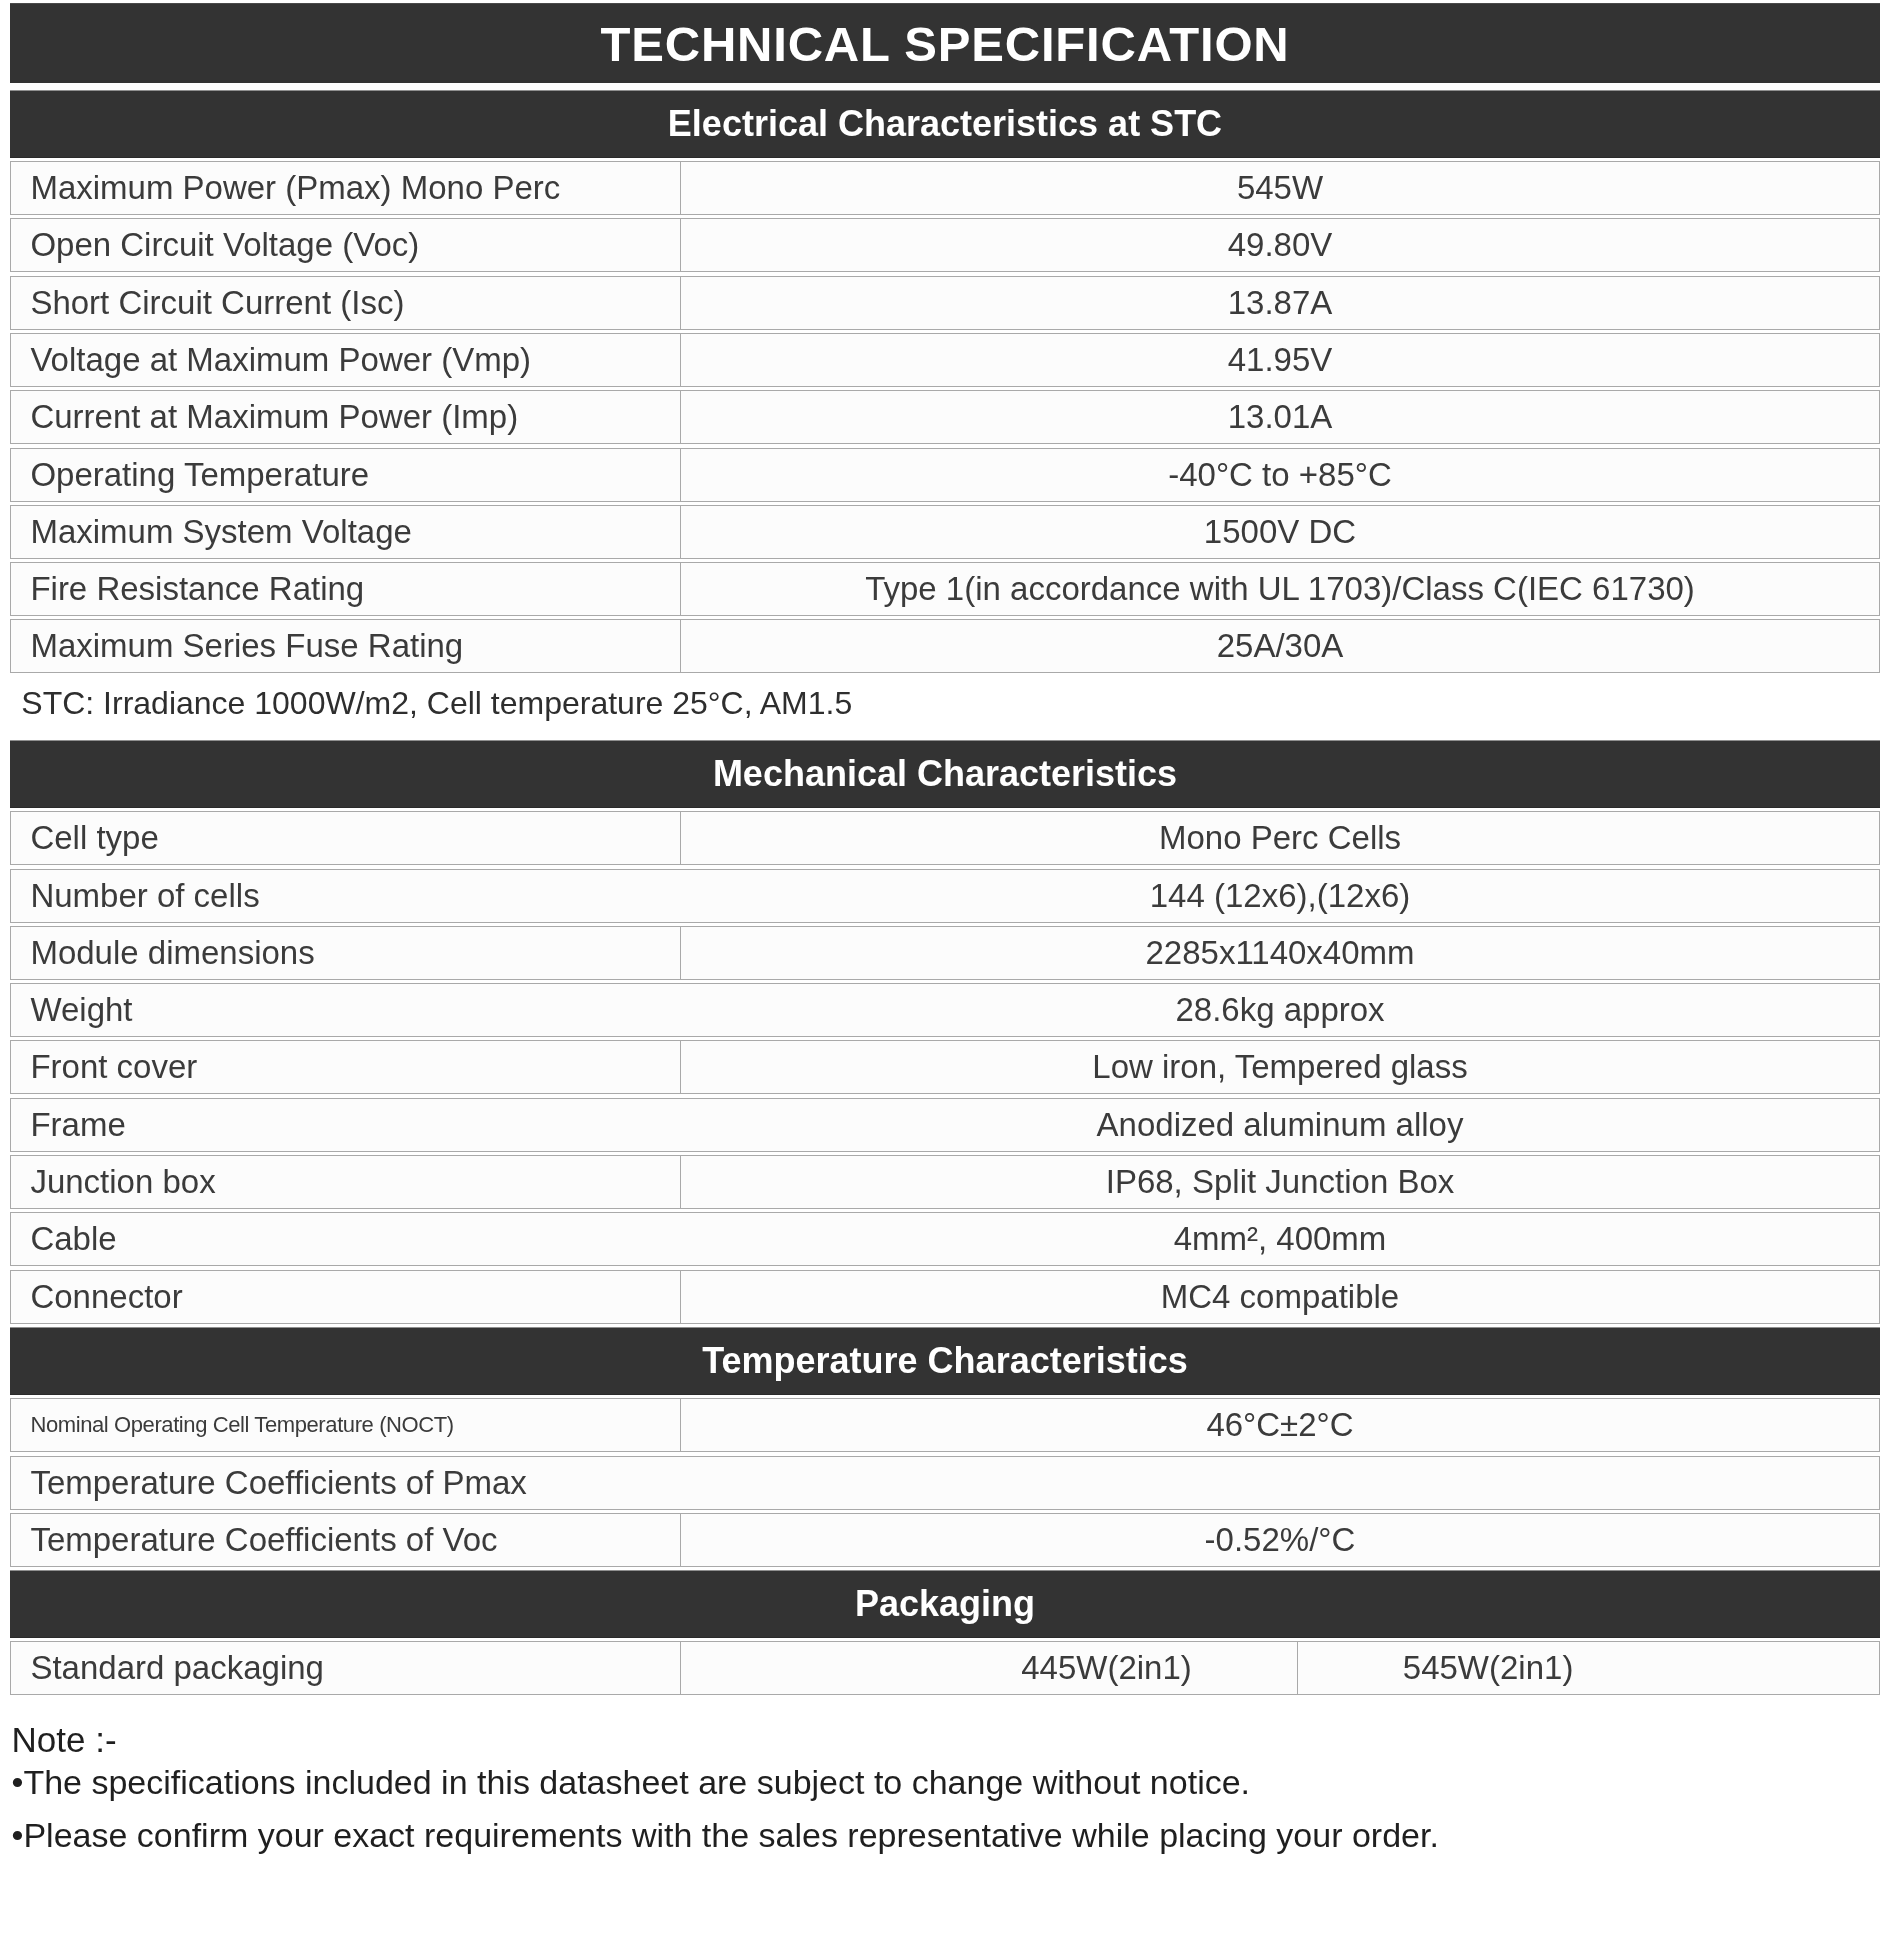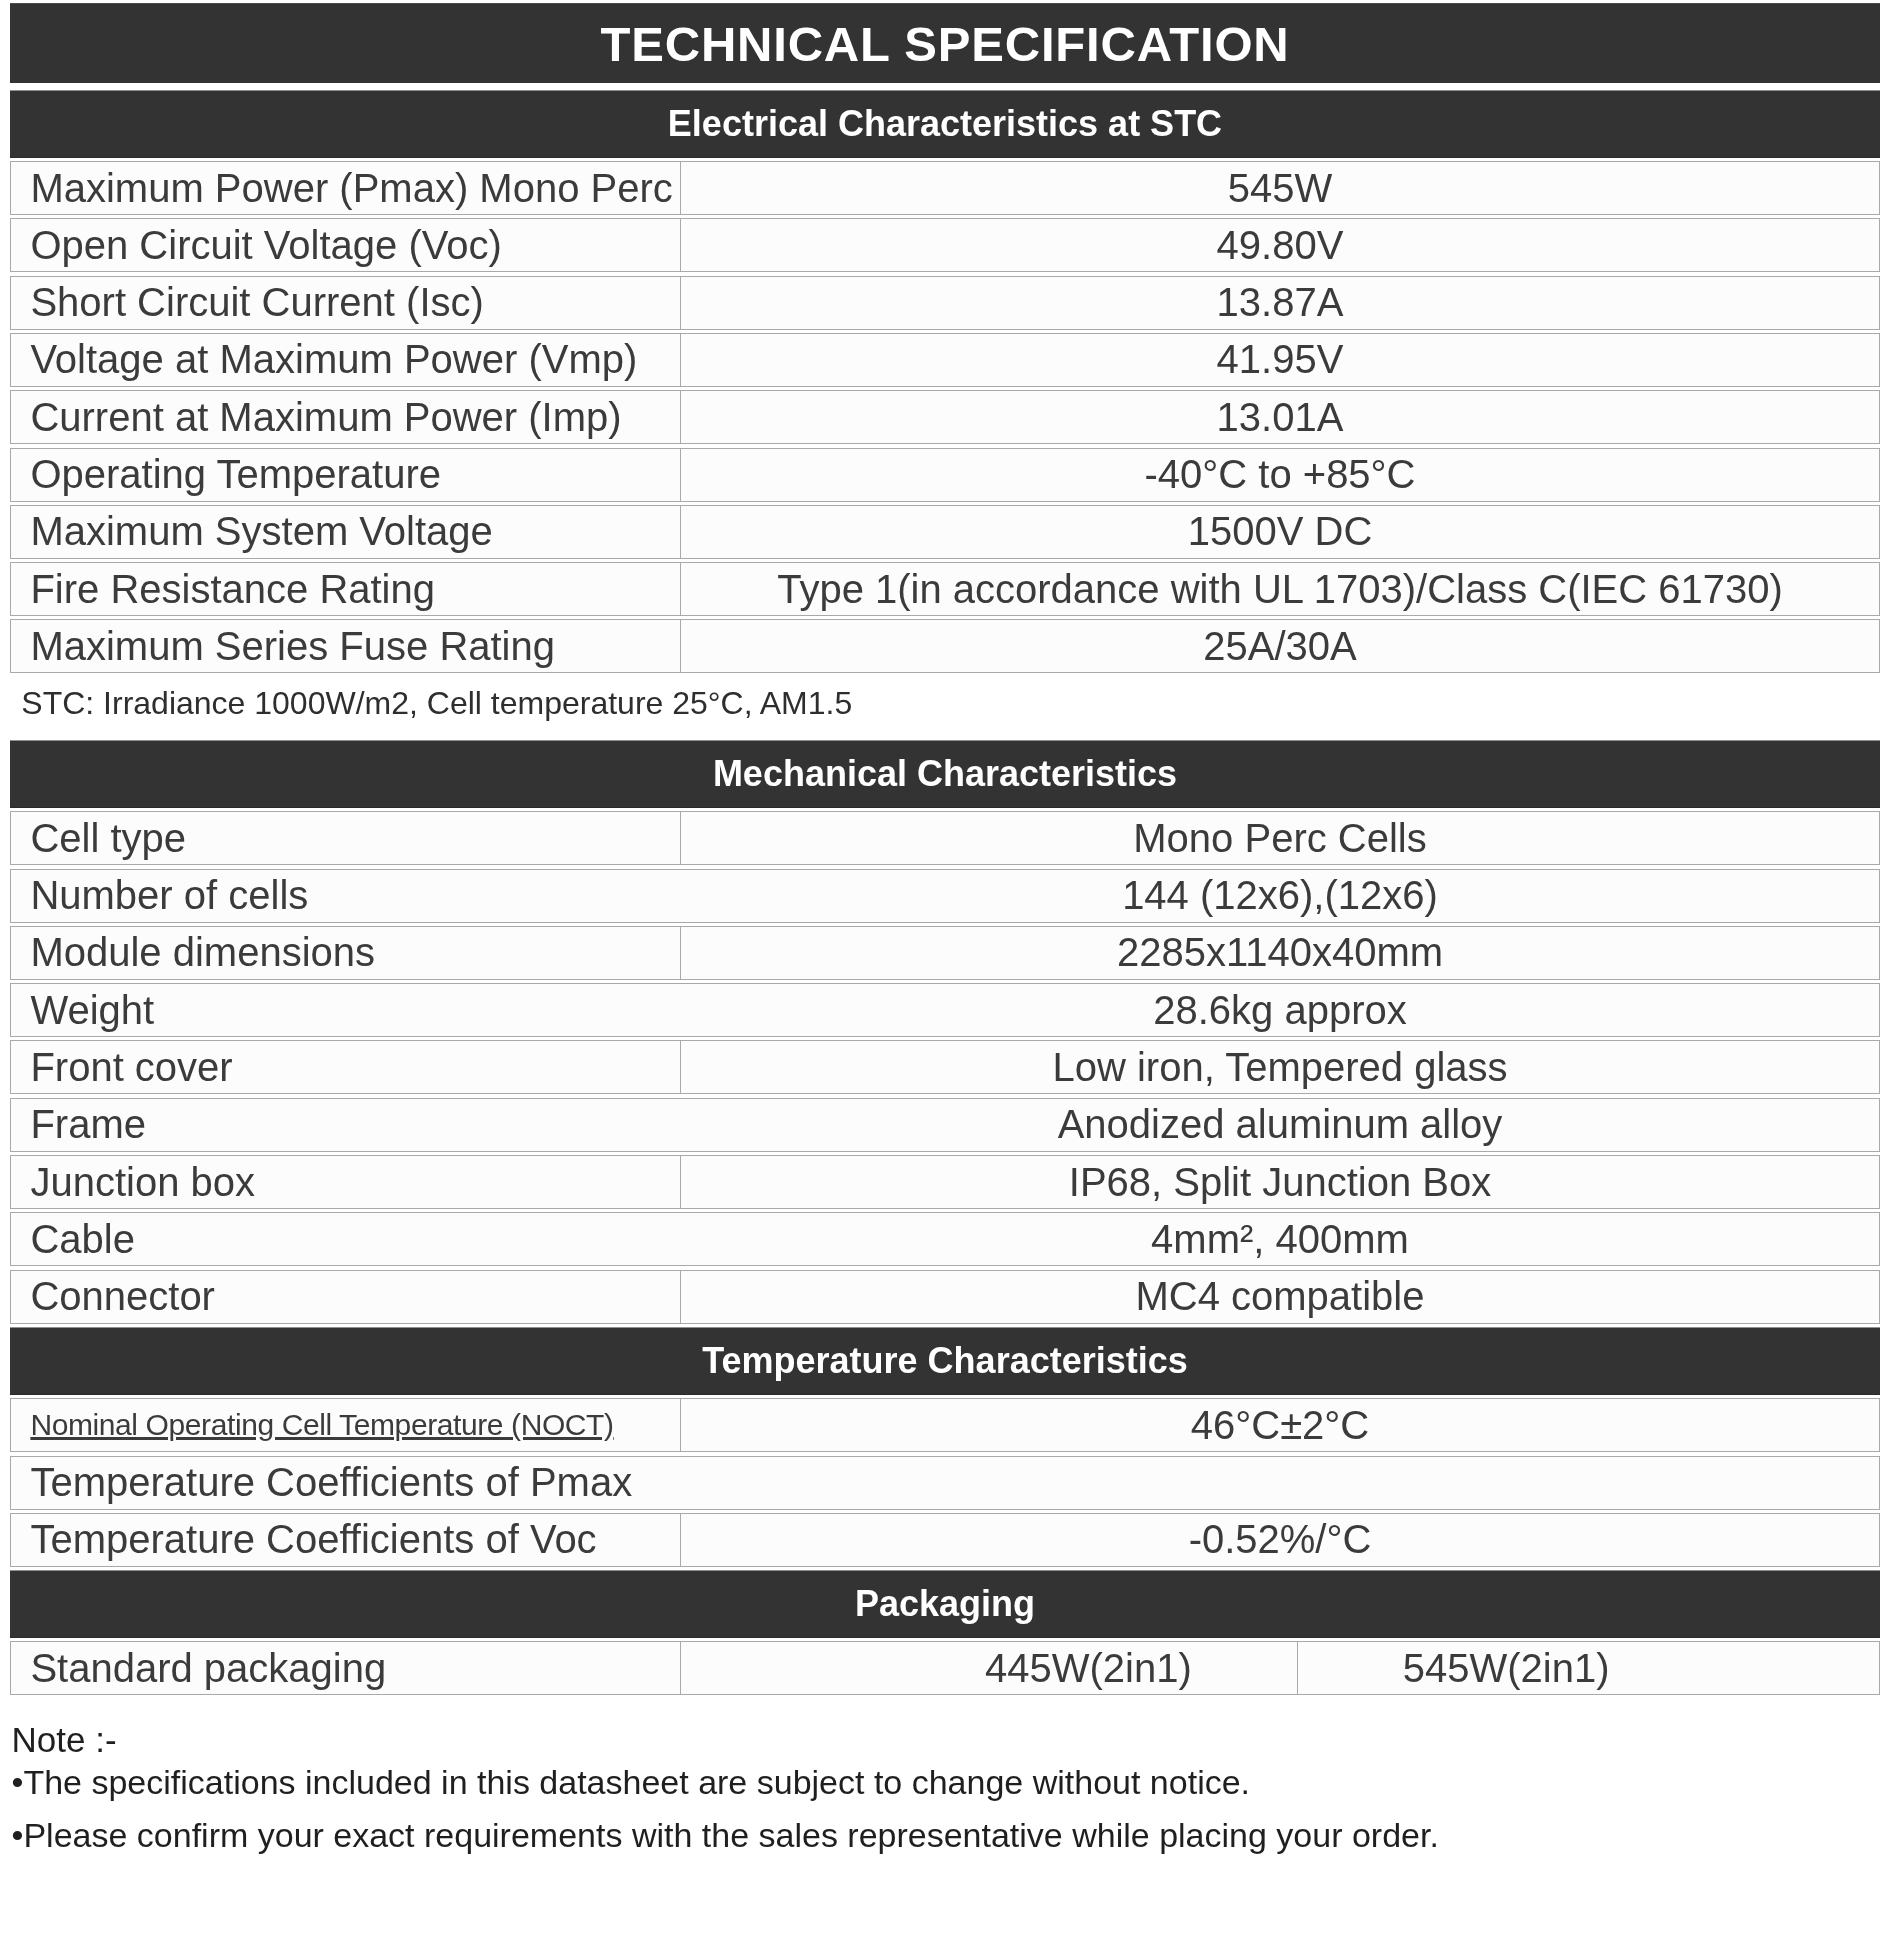--- a/index.html
+++ b/index.html
@@ -46,28 +46,28 @@
   .row {
     display: flex;
     margin: 0 9.8px 3.3px 9.8px;
     height: 54px;
     background: #fcfcfc;
     border: 1.6px solid #a9a9a9;
   }
   .cell {
     display: flex;
     align-items: center;
-    font-size: 40px;
+    font-size: 33px;
     color: #3b3b3b;
   }
   .cell-label {
     width: 669px;
     padding-left: 19.6px;
   }
-  .cell-label.small-label { font-size: 30px; letter-spacing: -0.4px; text-decoration: underline; }
+  .cell-label.small-label { font-size: 22px; letter-spacing: -0.4px; }
   .cell-value {
     flex: 1;
     justify-content: center;
     border-left: 1.6px solid #a9a9a9;
   }
   .row.no-div .cell-value { border-left-color: transparent; }
 
   
   .cell-val1 {
     width: 617px;

